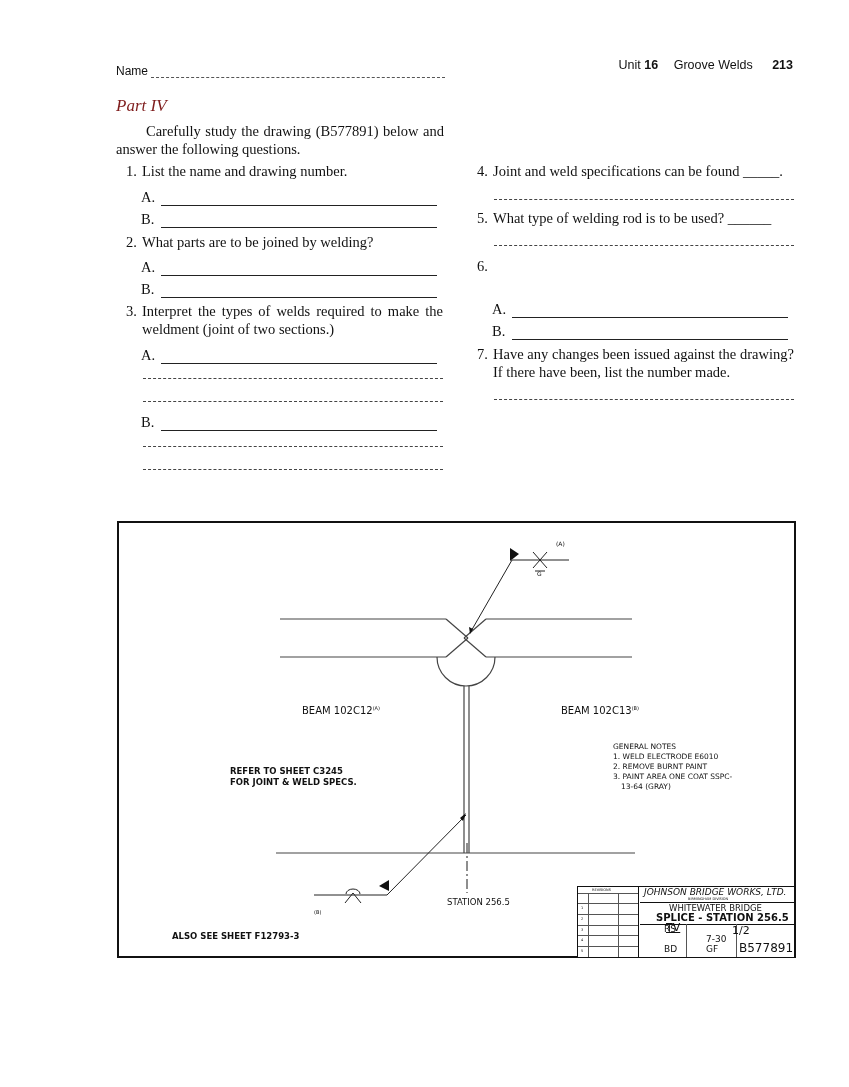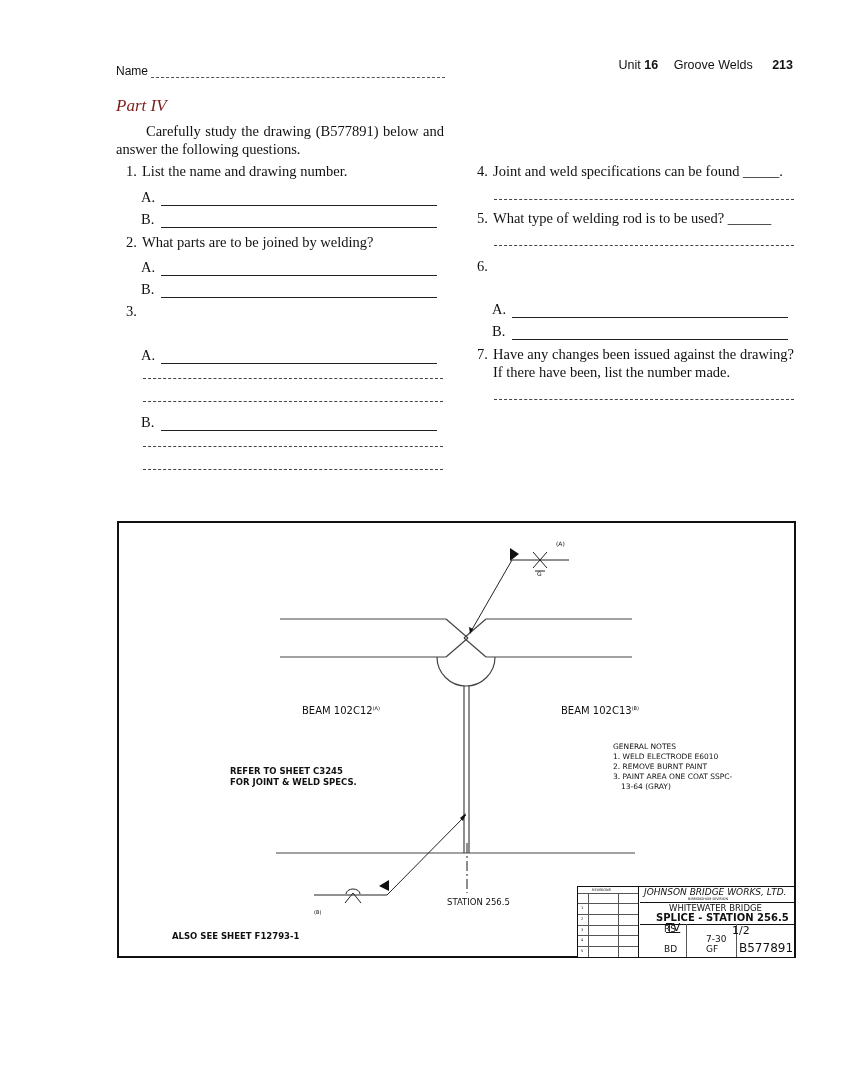--- a/index.html
+++ b/index.html
@@ -69,20 +69,21 @@
   <span class="lbl">A.</span>
   <span class="ln" style="width:276px;"></span>
 </div>
 <div class="ans serif" style="left:141px; top:280px;">
   <span class="lbl">B.</span>
   <span class="ln" style="width:276px;"></span>
 </div>
 
 <div class="q serif" style="left:126px; top:302px; width:320px; height:40px;">
   <span class="num">3.</span>
+  <span class="text" style="width:301px;">Interpret the types of welds required to make the weldment (joint of two sections.)</span>
 </div>
 <div class="ans serif" style="left:141px; top:346px;">
   <span class="lbl">A.</span>
   <span class="ln" style="width:276px;"></span>
 </div>
 <div class="fullline" style="left:143px; top:377px; width:300px;"></div>
 <div class="fullline" style="left:143px; top:400px; width:300px;"></div>
 <div class="ans serif" style="left:141px; top:413px;">
   <span class="lbl">B.</span>
   <span class="ln" style="width:276px;"></span>
@@ -183,21 +184,21 @@
   <div class="dtxt" style="left:494px; top:219px; font-size:7.5px; line-height:10px;">
     <div>GENERAL NOTES</div>
     <div>1. WELD ELECTRODE E6010</div>
     <div>2. REMOVE BURNT PAINT</div>
     <div>3. PAINT AREA ONE COAT SSPC-</div>
     <div style="padding-left:8px;">13-64 (GRAY)</div>
   </div>
 
   <div class="dtxt" style="left:318px; top:374px; font-size:8.5px;margin-left:10px;">STATION 256.5</div>
   <div class="dtxt" style="left:195px; top:386px; font-size:5px;">(B)</div>
-  <div class="dtxt" style="left:53px; top:408px; font-size:8.5px; font-weight:bold;">ALSO SEE SHEET F12793-1</div>
+  <div class="dtxt" style="left:53px; top:408px; font-size:8.5px; font-weight:bold;">ALSO SEE SHEET F12793-3</div>
 
   <div class="titleblock">
     <div class="tb-rev">
       <div class="dtxt" style="left:14px; top:1px; font-size:3.5px;">REVISIONS</div>
       <div class="tb-rev-row" style="top:6px;"></div>
       <div class="tb-rev-row" style="top:16px;"></div>
       <div class="tb-rev-row" style="top:27px;"></div>
       <div class="tb-rev-row" style="top:38px;"></div>
       <div class="tb-rev-row" style="top:48px;"></div>
       <div class="tb-rev-row" style="top:59px;"></div>

